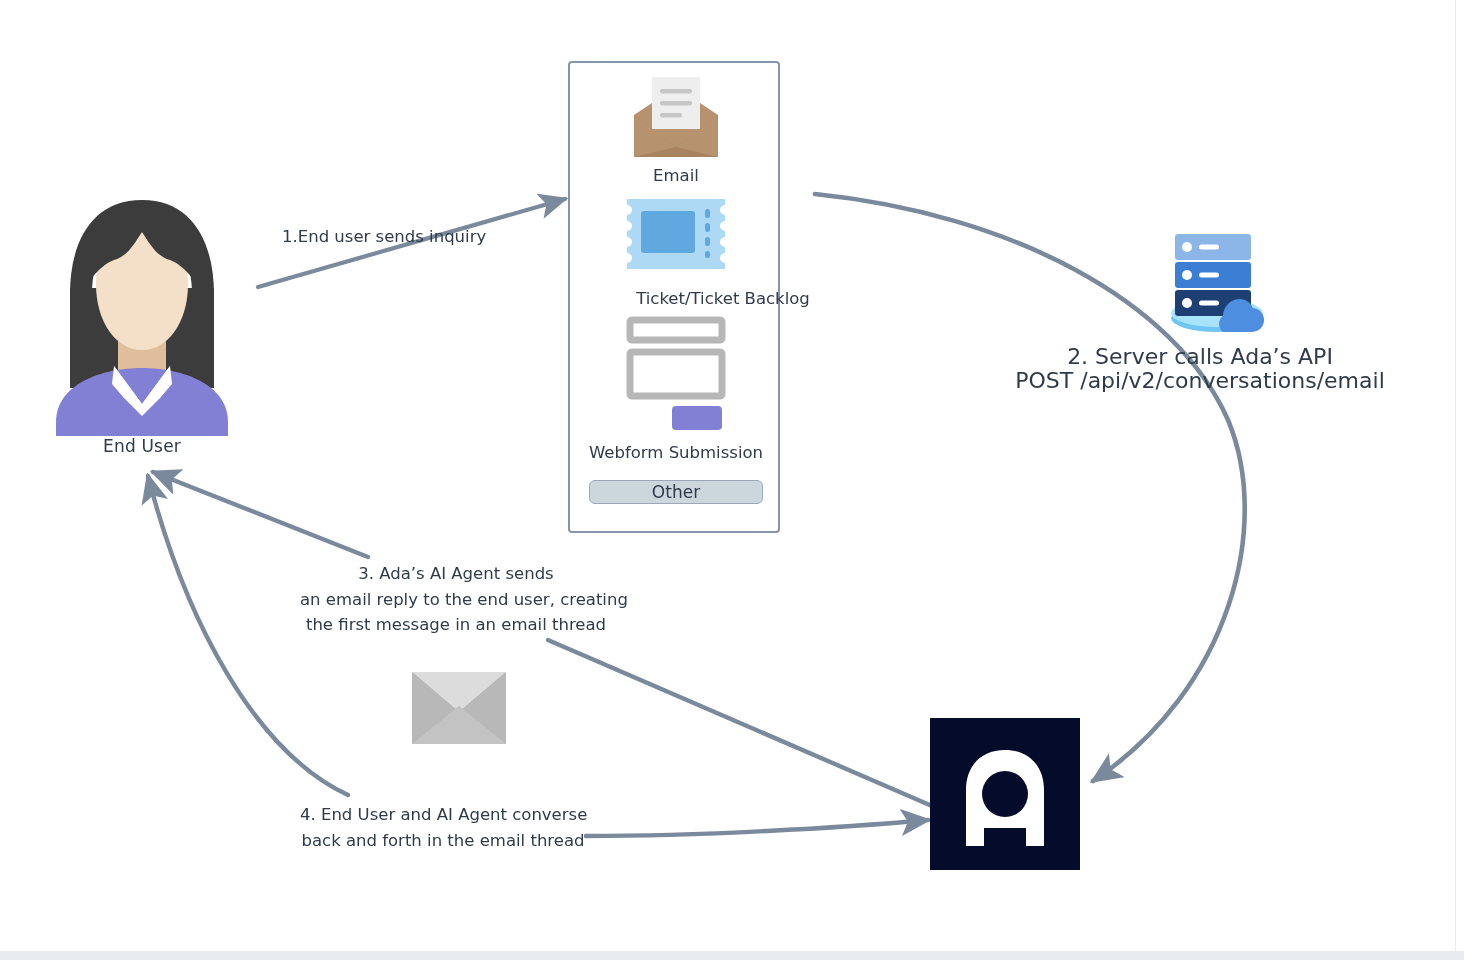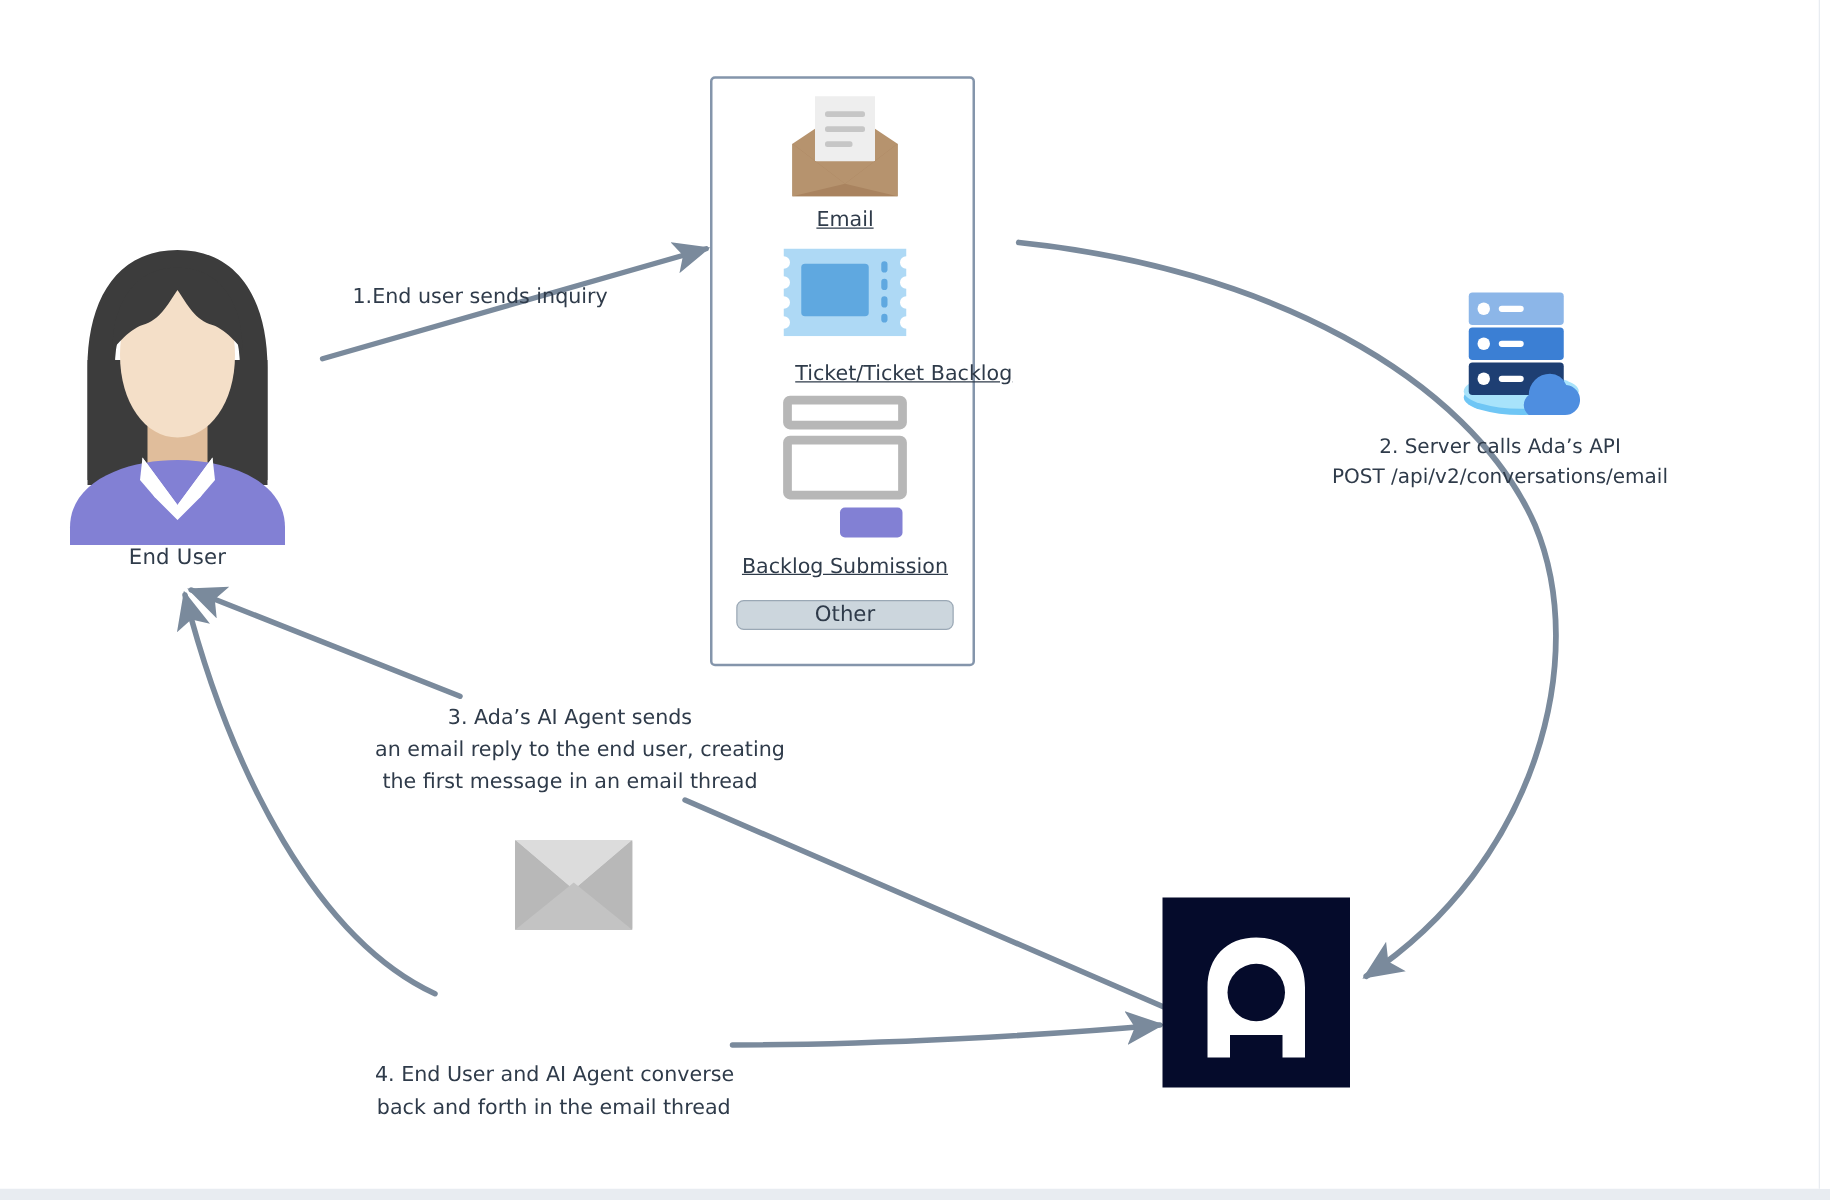--- a/index.html
+++ b/index.html
@@ -26,57 +26,57 @@
   }
 
   
   #channels-box{
     position:absolute;left:568px;top:61px;width:212px;height:472px;
     border:2px solid #8495ab;border-radius:4px;background:#fff;
     box-sizing:border-box;
   }
   .ch-label{
     position:absolute;width:212px;text-align:center;
-    font-size:16.5px;color:#2f3b4a;left:0;text-decoration:underline;
+    font-size:16.5px;color:#2f3b4a;left:0;
   }
   #label-email{top:103px;}
   #label-ticket{top:226px;padding-left:47px;}
   #label-webform{top:380px;}
 
   #icon-email{position:absolute;left:58px;top:12px;width:96px;height:84px;}
   #icon-ticket{position:absolute;left:53px;top:132px;width:106px;height:74px;}
   #icon-webform{position:absolute;left:48px;top:253px;width:116px;height:116px;}
 
   #other-button{
     position:absolute;left:19px;top:417px;width:174px;height:24px;
     background:#ccd6dd;border:1.5px solid #9aa8b5;border-radius:6px;
     display:flex;align-items:center;justify-content:center;
     font-size:17px;color:#2f3b4a;box-sizing:border-box;
   }
 
   
   #server-icon{position:absolute;left:1163px;top:230px;width:108px;height:105px;}
   #server-caption{
     position:absolute;left:1000px;top:345px;width:400px;text-align:center;
-    font-size:16px;color:#2f3b4a;line-height:24px;
+    font-size:22px;color:#2f3b4a;line-height:24px;
   }
   #server-caption div{white-space:nowrap;}
 
   
   #ada-logo{position:absolute;left:930px;top:718px;width:150px;height:152px;background:#050b2b;}
   #ada-logo svg{display:block;}
 
   
   #grey-envelope{position:absolute;left:412px;top:672px;width:94px;height:72px;}
 
   
   .step-text{position:absolute;color:#2f3b4a;font-size:16.5px;line-height:25.5px;}
   #step1{left:282px;top:224px;white-space:nowrap;}
   #step3{left:300px;top:561px;width:312px;text-align:center;}
-  #step4{left:300px;top:802px;width:286px;text-align:center;margin-top:45px;}
+  #step4{left:300px;top:802px;width:286px;text-align:center;}
   .step-text div{white-space:nowrap;}
 </style>
 </head>
 <body>
 
 <div id="canvas">
 
   <svg class="layer" viewBox="0 0 1464 960">
     <defs>
       <marker id="ah" markerWidth="9" markerHeight="9" refX="6.2" refY="3.1" orient="auto" markerUnits="strokeWidth">
@@ -138,21 +138,21 @@
       <rect x="82" y="42" width="5" height="9" rx="2.5" fill="#5fa8e0"></rect>
       <rect x="82" y="56" width="5" height="7" rx="2.5" fill="#5fa8e0"></rect>
     </svg>
     <div class="ch-label" id="label-ticket">Ticket/Ticket Backlog</div>
 
     <svg id="icon-webform" viewBox="0 0 116 116">
       <rect x="12" y="4" width="92" height="20" rx="2" fill="none" stroke="#b7b7b7" stroke-width="7"></rect>
       <rect x="12" y="36" width="92" height="44" rx="2" fill="none" stroke="#b7b7b7" stroke-width="7"></rect>
       <rect x="54" y="90" width="50" height="24" rx="4" fill="#8280d4"></rect>
     </svg>
-    <div class="ch-label" id="label-webform">Backlog Submission</div>
+    <div class="ch-label" id="label-webform">Webform Submission</div>
 
     <div id="other-button">Other</div>
   </div>
 
   <svg id="server-icon" viewBox="0 0 108 105">
     <ellipse cx="54" cy="88" rx="46" ry="14" fill="#6fc6f5"></ellipse>
     <ellipse cx="54" cy="83" rx="46" ry="14" fill="#a8e3fb"></ellipse>
     <rect x="12" y="4" width="76" height="26" rx="3" fill="#8cb6e8"></rect>
     <circle cx="24" cy="17" r="5" fill="#ffffff"></circle>
     <rect x="36" y="14.5" width="20" height="5" rx="2.5" fill="#ffffff"></rect>

